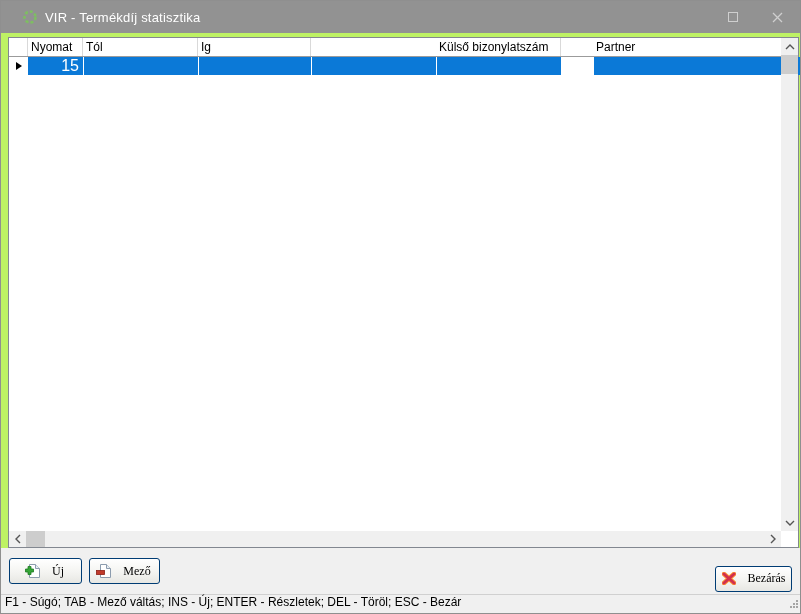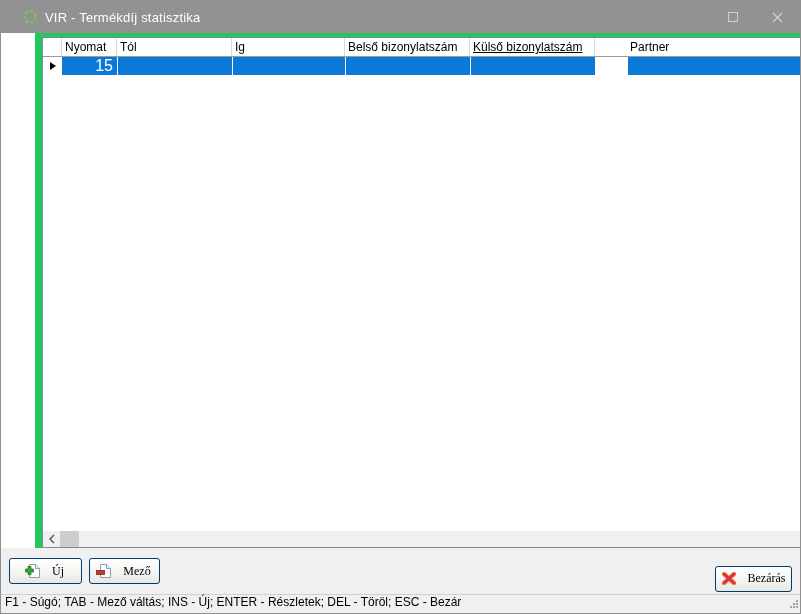--- a/index.html
+++ b/index.html
@@ -12,36 +12,36 @@
   
   .titlebar {
     height:32px; background:#929292; display:flex; align-items:center;
     padding-left:20px; color:#fff;
   }
   .app-icon { width:18px; height:18px; margin-right:6px; display:flex; align-items:center; justify-content:center; }
   .title-text { font-size:13px; letter-spacing:.2px; }
   .win-controls { margin-left:auto; display:flex; height:100%; }
   .ctl { width:45px; height:100%; display:flex; align-items:center; justify-content:center; }
   
-  .client { position:relative; height:515px; background:#22c55e;margin-left:34px; }
+  .client { position:relative; height:515px; background:#bef264; }
   .grid {
     position:absolute; left:7px; top:4px; width:791px; height:511px;
     border:1px solid #828790; background:#fff;
   }
   .gheader { position:absolute; left:0; top:0; width:772px; height:19px; border-bottom:1px solid #9b9b9b; background:#fff; }
   .hcell {
     position:absolute; top:0; height:18px; border-right:1px solid #d9d9d9;
     font-size:12px; line-height:18px; padding-left:3px; color:#000; overflow:hidden; white-space:nowrap;
   }
   .col-ind { left:0; width:19px; }
   .col-0 { left:19px;  width:55px; }
   .col-1 { left:74px;  width:115px; }
   .col-2 { left:189px; width:113px; }
   .col-3 { left:302px; width:125px; }
-  .col-4 { left:427px; width:125px;text-decoration:underline; }
+  .col-4 { left:427px; width:125px; }
   .col-5 { left:584px; width:220px; border-right:none; }
   .grow { position:absolute; left:0; top:19px; width:772px; height:18px; }
   .gcell { position:absolute; top:0; height:18px; background:#0b79d7; }
   .gcell.sep { border-left:1px solid #fff; }
   .gcell.ind { background:#fff; display:flex; align-items:center; justify-content:center; }
   .tri { width:0; height:0; border-left:6px solid #000; border-top:4px solid transparent; border-bottom:4px solid transparent; }
   .cell-num { color:#fff; font-size:16px; line-height:18px; text-align:right; padding-right:4px; }
   
   .vscroll {
     position:absolute; top:0; right:0; width:17px; height:493px; background:#f0f0f0;
@@ -110,21 +110,20 @@
   </div>
 
   <div class="client">
     <div class="grid">
 
       <div class="gheader">
         <div class="hcell col-ind"></div>
         <div class="hcell col-0">Nyomat</div>
         <div class="hcell col-1">Tól</div>
         <div class="hcell col-2">Ig</div>
-        <div class="hcell col-3">Belső bizonylatszám</div>
         <div class="hcell col-4">Külső bizonylatszám</div>
         <div class="hcell col-5">Partner</div>
       </div>
 
       <div class="grow">
         <div class="gcell ind col-ind">
           <span class="tri"></span>
         </div>
         <div class="gcell cell-num col-0">15</div>
         <div class="gcell sep col-1"></div>

